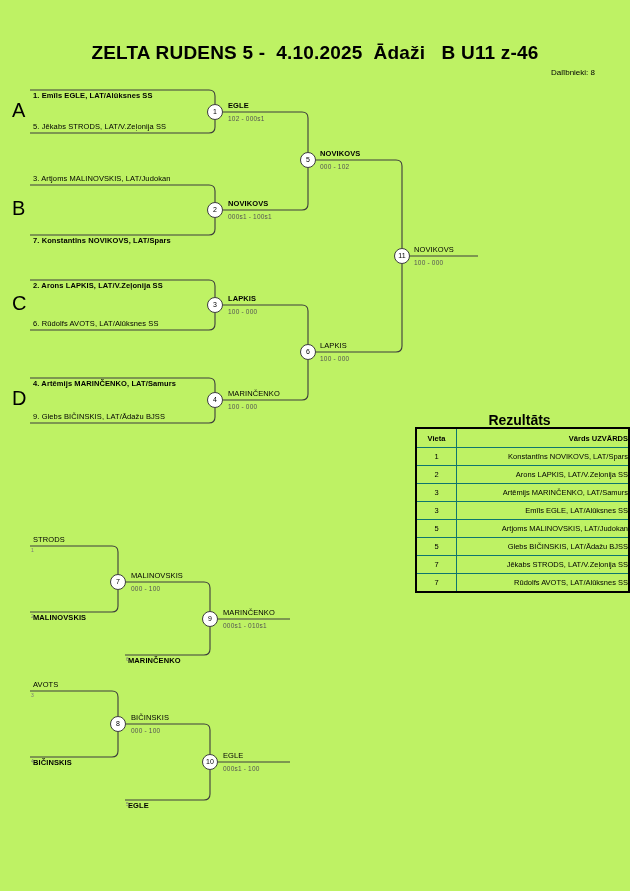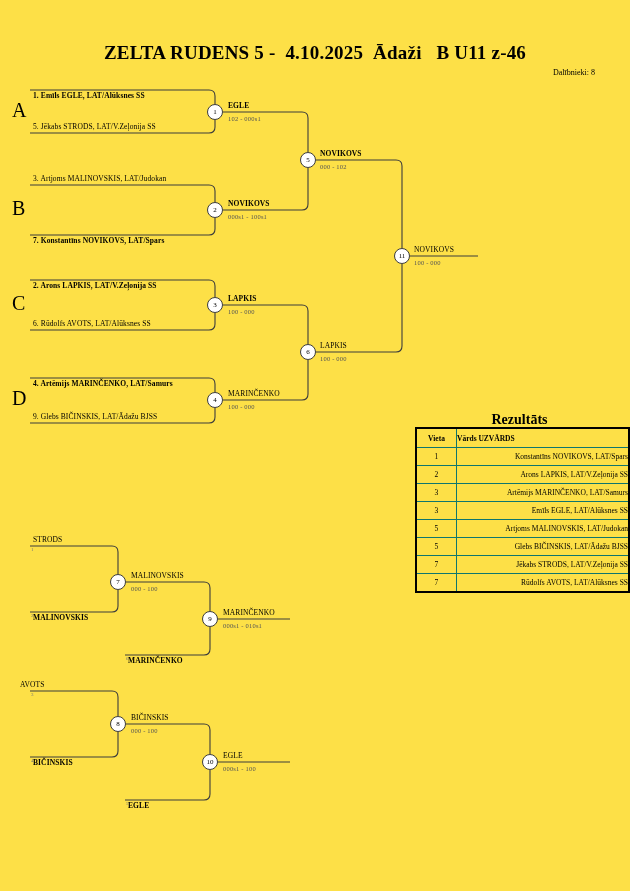--- a/index.html
+++ b/index.html
@@ -1,21 +1,21 @@
 <!DOCTYPE html>
 <html><head>
 <meta charset="utf-8">
 <style>
   html,body{margin:0;padding:0;}
   body{background:#888;}
   .page{
     position:relative;
     width:630px;height:891px;
-    background:#fde047;
-    font-family:Liberation Serif, serif;
+    background:#bef264;
+    font-family:Liberation Sans, sans-serif;
     color:#000;
     overflow:hidden;
     margin:0 auto;
   }
   .abs{position:absolute;white-space:pre;}
   .page-title{
     top:42px;left:0;width:630px;
     text-align:center;
     font-size:19px;font-weight:bold;letter-spacing:0.2px;
   }
@@ -160,37 +160,37 @@
   <div class="abs ref-no" style="left:31px;top:547px">1</div>
   <div class="abs entrant bold" style="left:33px;top:601px">MALINOVSKIS</div>
   <div class="abs ref-no" style="left:31px;top:613px">2</div>
   <div class="abs entrant bold" style="left:128px;top:644px">MARINČENKO</div>
   <div class="abs ref-no" style="left:126px;top:656px">6</div>
   <div class="abs winner-label" style="left:131px;top:571px">MALINOVSKIS</div>
   <div class="abs score" style="left:131px;top:585px">000 - 100</div>
   <div class="abs winner-label" style="left:223px;top:608px">MARINČENKO</div>
   <div class="abs score" style="left:223px;top:622px">000s1 - 010s1</div>
 
-  <div class="abs entrant" style="left:20px;top:680px">AVOTS</div>
+  <div class="abs entrant" style="left:33px;top:680px">AVOTS</div>
   <div class="abs ref-no" style="left:31px;top:692px">3</div>
   <div class="abs entrant bold" style="left:33px;top:746px">BIČINSKIS</div>
   <div class="abs ref-no" style="left:31px;top:758px">4</div>
   <div class="abs entrant bold" style="left:128px;top:789px">EGLE</div>
   <div class="abs ref-no" style="left:126px;top:801px">5</div>
   <div class="abs winner-label" style="left:131px;top:713px">BIČINSKIS</div>
   <div class="abs score" style="left:131px;top:727px">000 - 100</div>
   <div class="abs winner-label" style="left:223px;top:751px">EGLE</div>
   <div class="abs score" style="left:223px;top:765px">000s1 - 100</div>
 
   <div class="abs results-title">Rezultāts</div>
   <table class="results">
     <thead>
       <tr>
         <th class="col-place">Vieta</th>
-        <th class="col-name" style="text-align:left;padding-left:0 !important">Vārds UZVĀRDS</th>
+        <th class="col-name" style="text-align:right;padding-left:0 !important">Vārds UZVĀRDS</th>
       </tr>
     </thead>
     <tbody>
       <tr>
         <td class="col-place">1</td>
         <td class="col-name">Konstantīns NOVIKOVS, LAT/Spars</td>
       </tr>
       <tr>
         <td class="col-place">2</td>
         <td class="col-name">Arons LAPKIS, LAT/V.Zeļonija SS</td>

